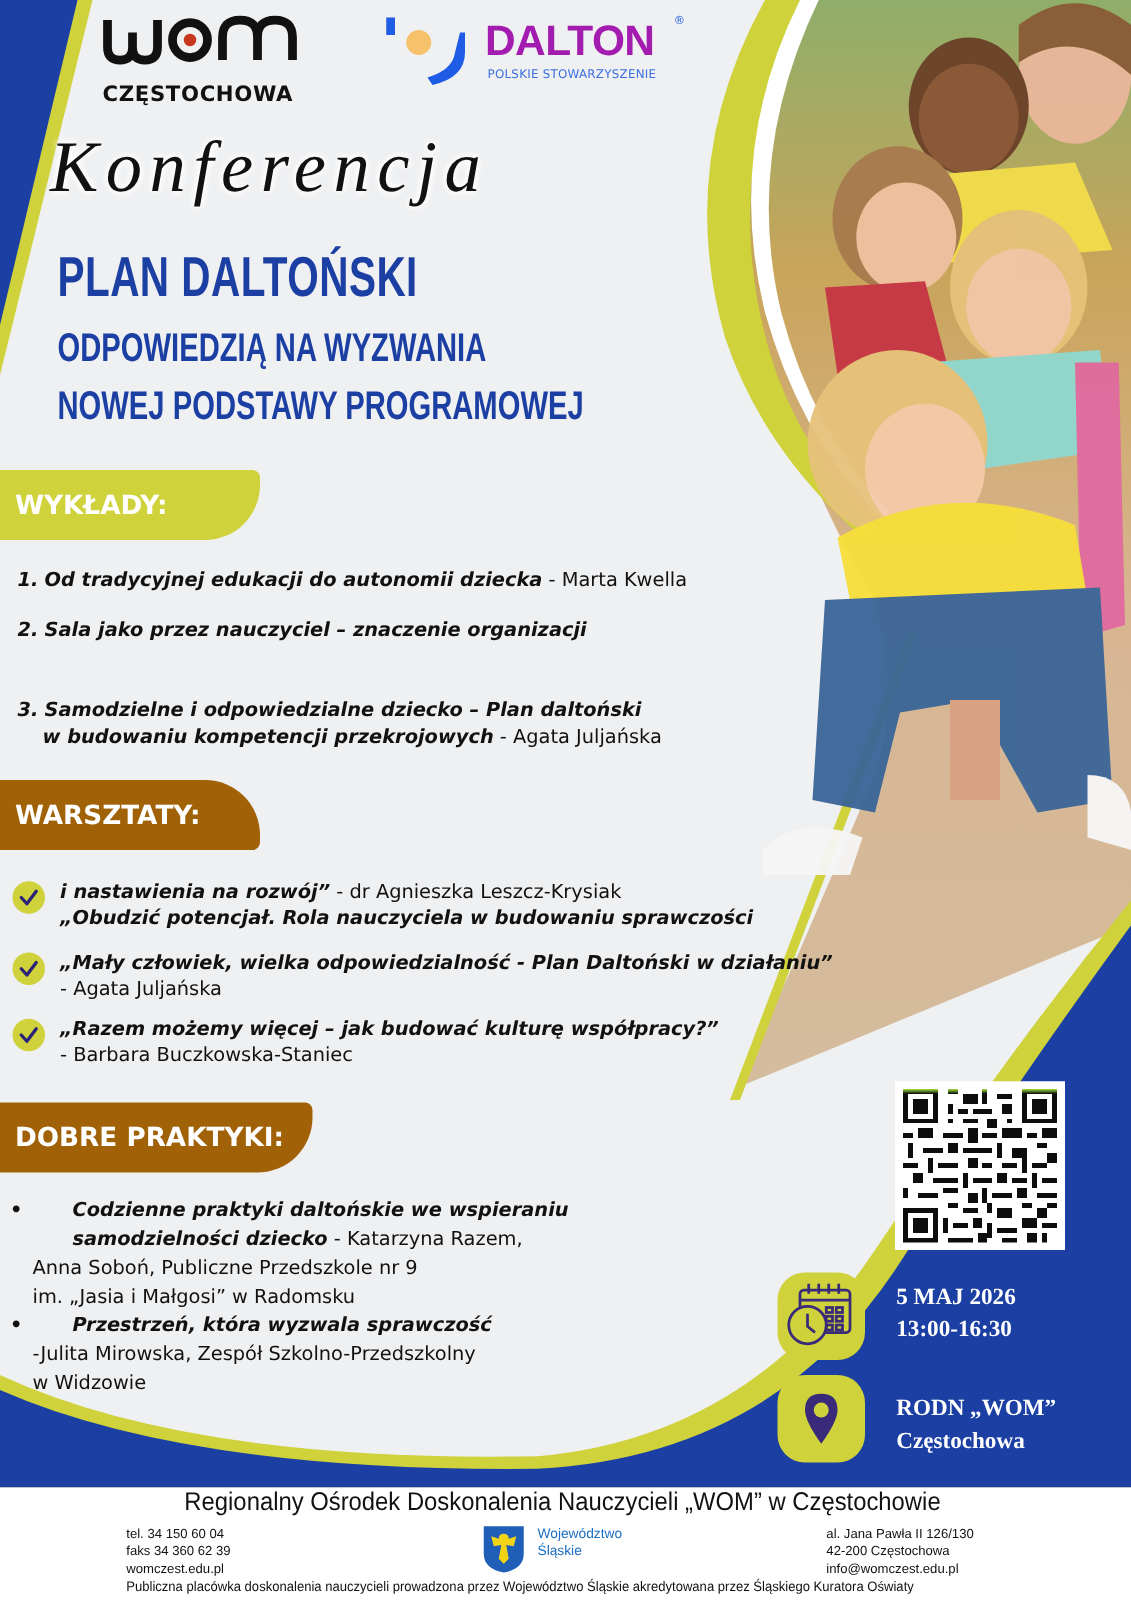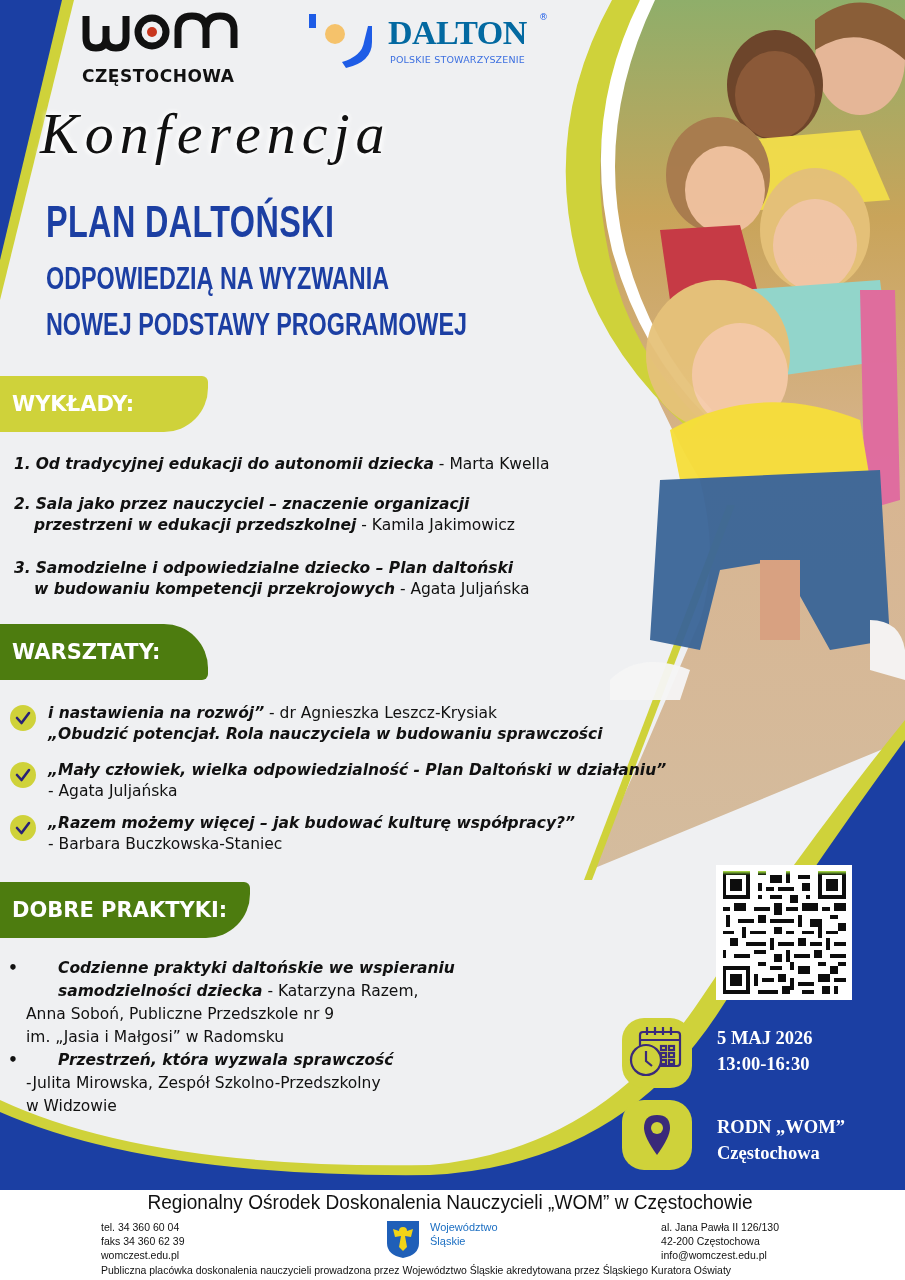--- a/index.html
+++ b/index.html
@@ -2,29 +2,29 @@
 <html><head>
 <meta charset="utf-8">
 <style>
   *{margin:0;padding:0;box-sizing:border-box;}
   html,body{width:905px;height:1280px;overflow:hidden;background:#eff0f2;}
   body{position:relative;font-family:"DejaVu Sans","Liberation Sans",sans-serif;color:#111;}
   .layer{position:absolute;left:0;top:0;width:905px;height:1280px;}
   .logo-wom{position:absolute;left:82px;top:12px;width:170px;}
   .wom-sub{font-family:"DejaVu Sans",sans-serif;font-weight:bold;font-size:17px;letter-spacing:0.5px;color:#111;margin-top:10px;}
   .logo-dalton{position:absolute;left:306px;top:12px;width:240px;height:60px;}
-  .dalton-word{position:absolute;left:82px;top:2px;font-family:Liberation Serif, serif;font-weight:bold;font-size:34px;color:#0369a1;letter-spacing:-0.5px;}
+  .dalton-word{position:absolute;left:82px;top:2px;font-family:Liberation Sans, sans-serif;font-weight:bold;font-size:34px;color:#a21caf;letter-spacing:-0.5px;}
   .dalton-sub{position:absolute;left:84px;top:42px;font-size:9.5px;color:#3c6fe0;letter-spacing:0.2px;}
   .dalton-reg{position:absolute;left:233px;top:0px;font-size:9px;color:#1e5ce6;}
   .script{position:absolute;left:40px;top:100px;font-family:Liberation Serif, serif;font-style:italic;font-size:58px;color:#111;letter-spacing:6px;text-shadow:0 0 6px #fff,0 0 6px #fff,0 0 8px #fff;}
   .title-main{position:absolute;left:46px;top:196px;font-family:"Liberation Sans",sans-serif;font-weight:bold;font-size:45px;color:#1c3fa3;transform:scaleX(0.72);transform-origin:left;letter-spacing:0.5px;white-space:nowrap;}
   .title-sub{position:absolute;left:46px;font-family:"Liberation Sans",sans-serif;font-weight:bold;font-size:32px;color:#1c3fa3;transform:scaleX(0.73);transform-origin:left;white-space:nowrap;}
   .sec-head{position:absolute;left:0;height:56px;padding-left:12px;color:#fff;font-family:"DejaVu Sans",sans-serif;font-weight:bold;font-size:21px;line-height:56px;border-radius:0 0 0 0;}
   .sec-head.lime{background:#cfd23a;top:376px;width:208px;border-top-right-radius:6px;border-bottom-right-radius:44px;}
-  .sec-head.blue{background:#4d7c0f;}
+  .sec-head.blue{background:#a16207;}
   .lect{position:absolute;left:14px;font-size:15.5px;line-height:21px;color:#111;white-space:nowrap;}
   .lect b{font-style:italic;font-weight:bold;}
   .lect .auth{font-weight:normal;font-style:normal;}
   .ws{position:absolute;left:10px;font-size:15.5px;line-height:21px;white-space:nowrap;}
   .ws .chk{position:absolute;left:0;top:2px;width:26px;height:26px;border-radius:50%;background:#cfd23a;}
   .ws .txt{position:absolute;left:38px;top:0;}
   .ws b{font-style:italic;}
   .dp{position:absolute;left:8px;font-size:15.5px;line-height:23px;white-space:nowrap;}
   .dp .bullet{position:absolute;left:0;top:0;font-weight:bold;}
   .dp .txt{position:absolute;left:18px;top:0;}
@@ -126,21 +126,20 @@
 
 <div class="sec-head lime">WYKŁADY:</div>
 
 <div class="lect" style="top:454px">
   <b>1.</b>
   <b>Od tradycyjnej edukacji do autonomii dziecka</b><span class="auth"> - Marta Kwella</span>
 </div>
 
 <div class="lect" style="top:494px">
   <div><b>2.</b> <b>Sala jako przez nauczyciel – znaczenie organizacji</b></div>
-  <div style="padding-left:20px"><b>przestrzeni w edukacji przedszkolnej</b><span class="auth"> - Kamila Jakimowicz</span></div>
 </div>
 
 <div class="lect" style="top:558px">
   <div><b>3.</b> <b>Samodzielne i odpowiedzialne dziecko – Plan daltoński</b></div>
   <div style="padding-left:20px"><b>w budowaniu kompetencji przekrojowych</b><span class="auth"> - Agata Juljańska</span></div>
 </div>
 
 <div class="sec-head blue" style="top:624px;width:208px;border-top-right-radius:44px;border-bottom-right-radius:6px;">WARSZTATY:</div>
 
 <div class="ws" style="top:703px">
@@ -178,21 +177,21 @@
     <div><span>- Barbara Buczkowska-Staniec</span></div>
   </div>
 </div>
 
 <div class="sec-head blue" style="top:882px;width:250px;border-bottom-right-radius:44px;border-top-right-radius:6px;">DOBRE PRAKTYKI:</div>
 
 <div class="dp" style="top:957px">
   <span class="bullet">•</span>
   <div class="txt">
     <div><b>Codzienne praktyki daltońskie we wspieraniu</b></div>
-    <div><b>samodzielności dziecka</b><span> - Katarzyna Razem,</span></div>
+    <div><b>samodzielności dziecko</b><span> - Katarzyna Razem,</span></div>
     <div>Anna Soboń, Publiczne Przedszkole nr 9</div>
     <div>im. „Jasia i Małgosi” w Radomsku</div>
   </div>
 </div>
 
 <div class="dp" style="top:1049px">
   <span class="bullet">•</span>
   <div class="txt">
     <div><b>Przestrzeń, która wyzwala sprawczość</b></div>
     <div>-Julita Mirowska, Zespół Szkolno-Przedszkolny</div>
@@ -258,21 +257,21 @@
   </svg>
 </div>
 <div class="info" style="top:1114px">
   <div>RODN „WOM”</div>
   <div>Częstochowa</div>
 </div>
 
 <div class="footer">
   <div class="f-title">Regionalny Ośrodek Doskonalenia Nauczycieli „WOM” w Częstochowie</div>
   <div class="f-small f-left">
-    <div>tel. 34 360 60 04</div>
+    <div>tel. 34 150 60 04</div>
     <div>faks 34 360 62 39</div>
     <div>womczest.edu.pl</div>
   </div>
   <svg class="voiv" viewBox="0 0 40 40">
     <path d="M4 2 H36 V24 Q36 36 20 39 Q4 36 4 24 Z" fill="#1f5fb8"></path>
     <path d="M20 8 Q24 8 24 12 L30 10 L28 18 L22 17 L24 28 L20 32 L16 28 L18 17 L12 18 L10 10 L16 12 Q16 8 20 8 Z" fill="#f2d416"></path>
   </svg>
   <div class="voiv-text">
     <div>Województwo</div>
     <div>Śląskie</div>

